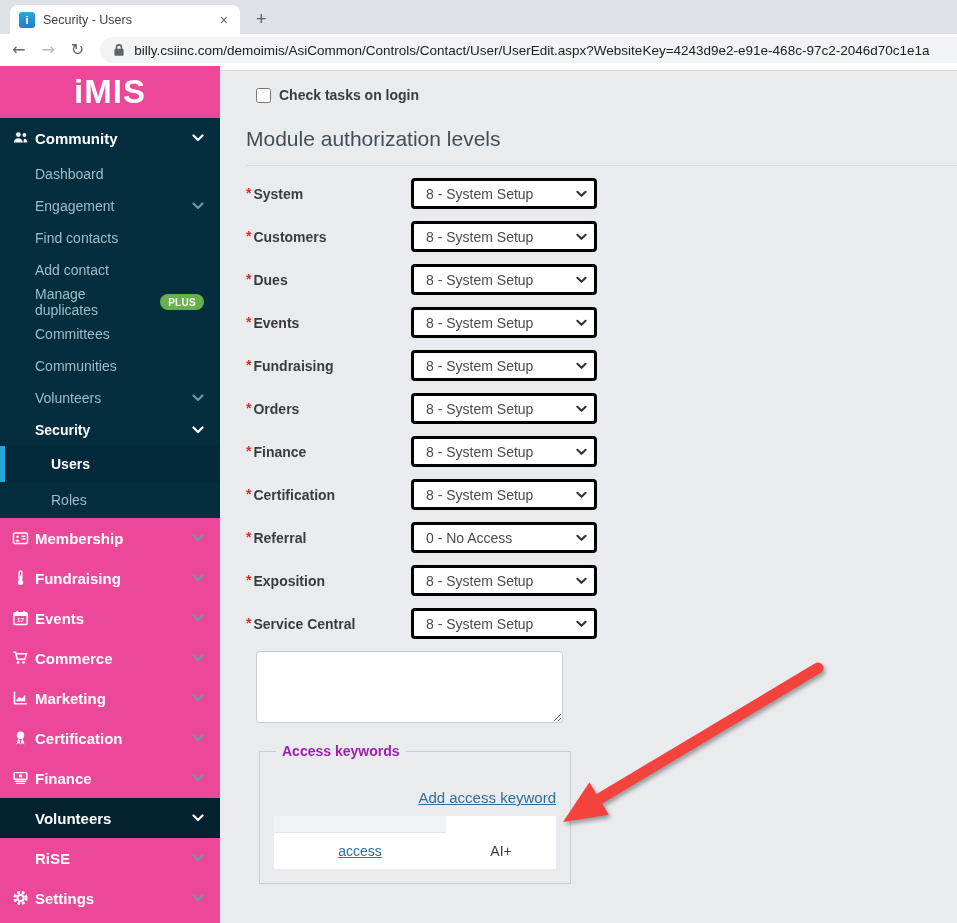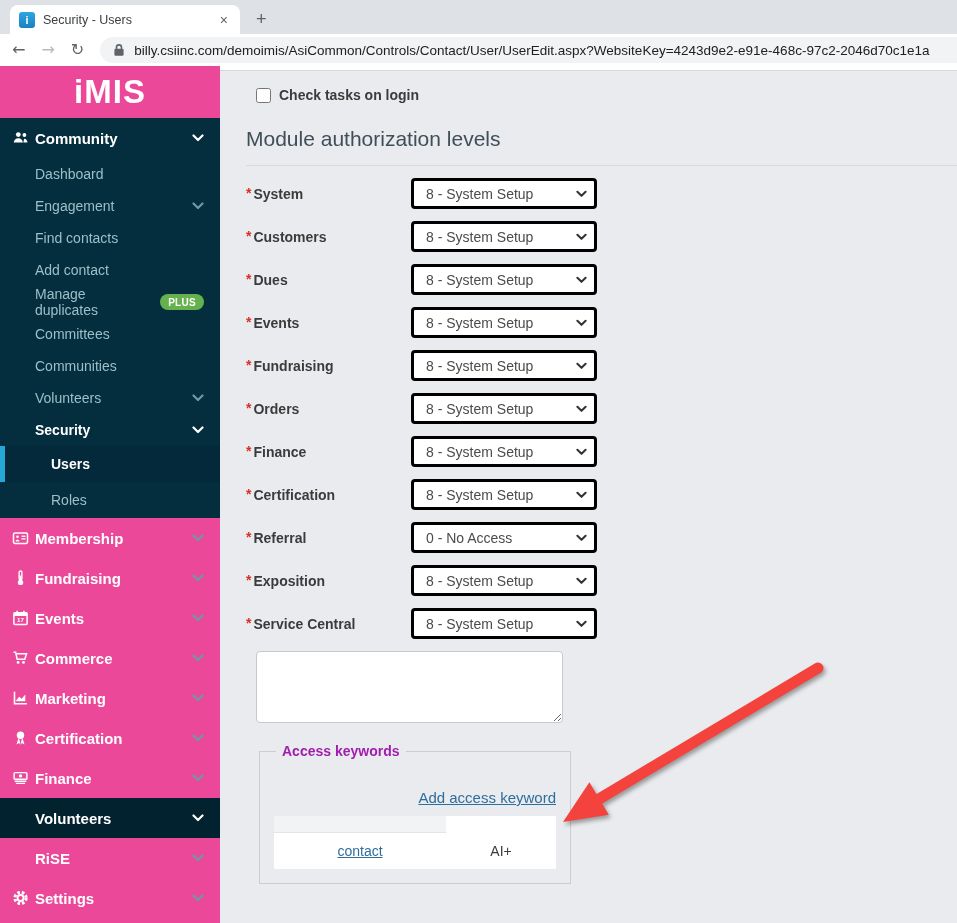--- a/index.html
+++ b/index.html
@@ -419,21 +419,21 @@
           <a href="#" class="add-link">Add access keyword</a>
           <table class="kw-table">
             <thead>
                 <tr>
                   <th class="h1"></th>
                   <th></th>
                 </tr>
               </thead>
             <tbody id="keyword-rows">
                 <tr>
-                  <td><a href="#">contact</a></td>
+                  <td><a href="#">access</a></td>
                   <td>AI+</td>
                 </tr>
               </tbody>
           </table>
         </fieldset>
       </div>
     </section>
   </div>
 
   <svg class="arrow-overlay" width="957" height="923" viewBox="0 0 957 923">

